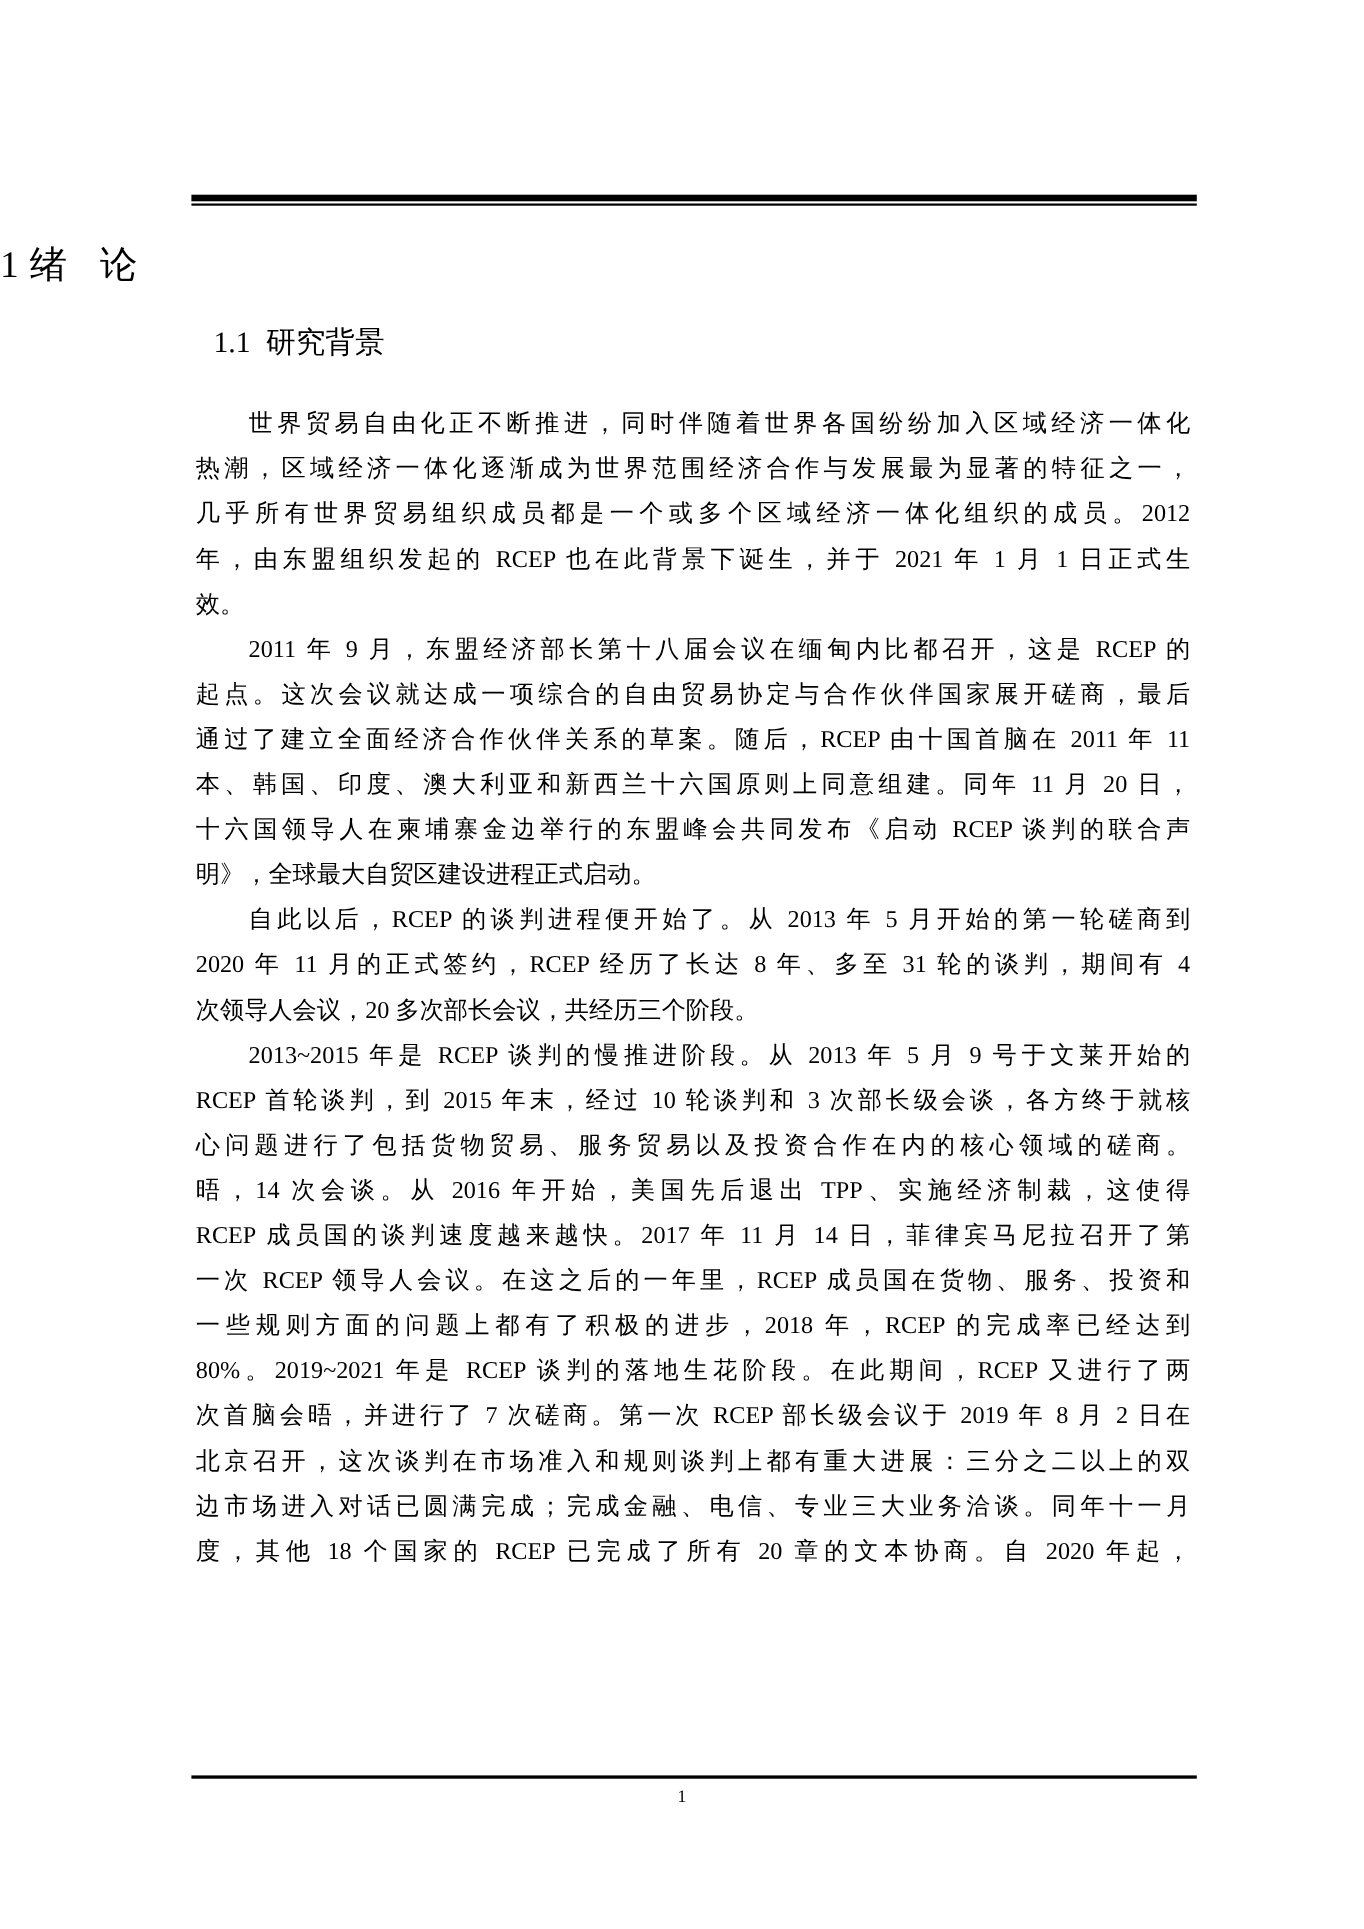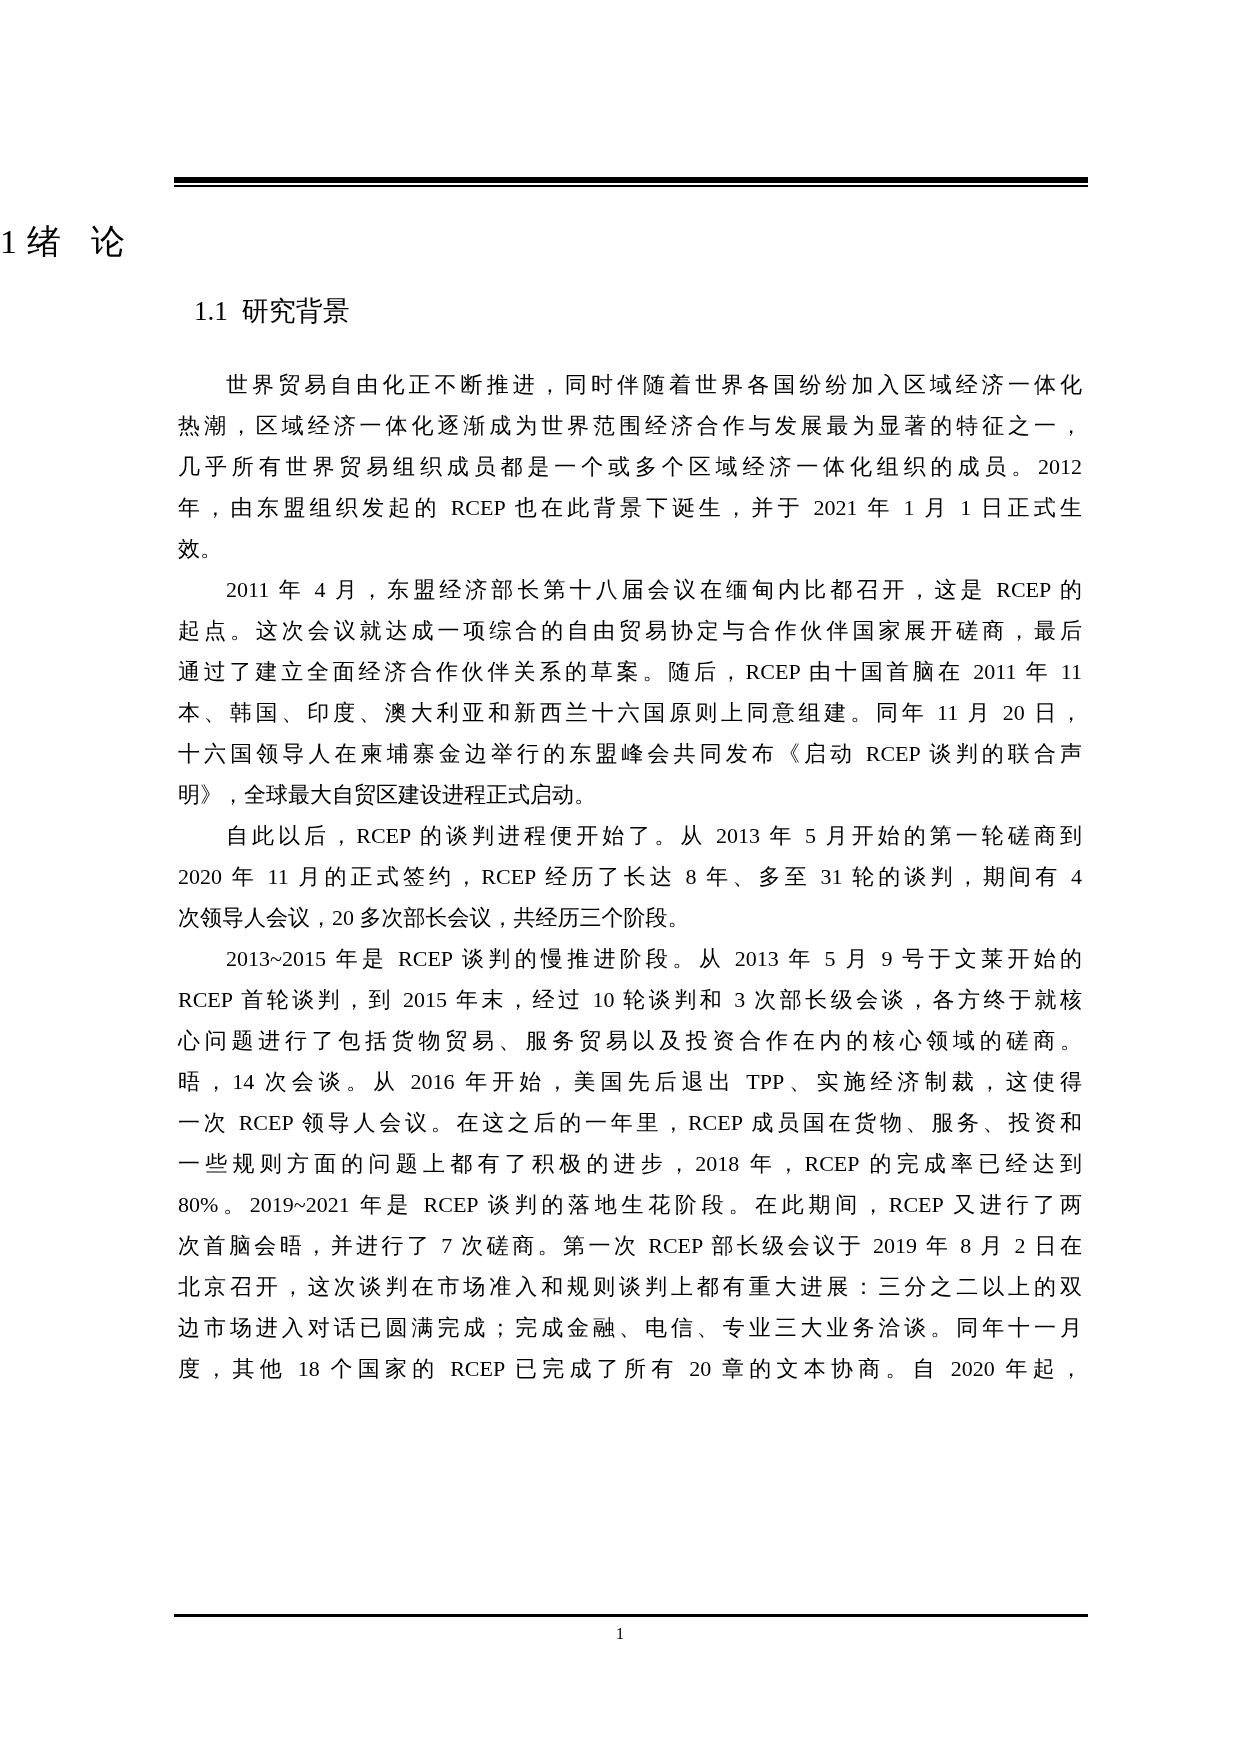--- a/index.html
+++ b/index.html
@@ -62,39 +62,40 @@
 
   <div>
     <div class="line indent">世界贸易自由化正不断推进，同时伴随着世界各国纷纷加入区域经济一体化</div>
     <div class="line">热潮，区域经济一体化逐渐成为世界范围经济合作与发展最为显著的特征之一，</div>
     <div class="line">几乎所有世界贸易组织成员都是一个或多个区域经济一体化组织的成员。2012</div>
     <div class="line">年，由东盟组织发起的 RCEP 也在此背景下诞生，并于 2021 年 1 月 1 日正式生</div>
     <div class="line last">效。</div>
   </div>
 
   <div>
-    <div class="line indent">2011 年 4 月，东盟经济部长第十八届会议在缅甸内比都召开，这是 RCEP 的</div>
+    <div class="line indent">2011 年 9 月，东盟经济部长第十八届会议在缅甸内比都召开，这是 RCEP 的</div>
     <div class="line">起点。这次会议就达成一项综合的自由贸易协定与合作伙伴国家展开磋商，最后</div>
     <div class="line">通过了建立全面经济合作伙伴关系的草案。随后，RCEP 由十国首脑在 2011 年 11</div>
     <div class="line">本、韩国、印度、澳大利亚和新西兰十六国原则上同意组建。同年 11 月 20 日，</div>
     <div class="line">十六国领导人在柬埔寨金边举行的东盟峰会共同发布《启动 RCEP 谈判的联合声</div>
     <div class="line last">明》，全球最大自贸区建设进程正式启动。</div>
   </div>
 
   <div>
     <div class="line indent">自此以后，RCEP 的谈判进程便开始了。从 2013 年 5 月开始的第一轮磋商到</div>
     <div class="line">2020 年 11 月的正式签约，RCEP 经历了长达 8 年、多至 31 轮的谈判，期间有 4</div>
     <div class="line last">次领导人会议，20 多次部长会议，共经历三个阶段。</div>
   </div>
 
   <div>
     <div class="line indent">2013~2015 年是 RCEP 谈判的慢推进阶段。从 2013 年 5 月 9 号于文莱开始的</div>
     <div class="line">RCEP 首轮谈判，到 2015 年末，经过 10 轮谈判和 3 次部长级会谈，各方终于就核</div>
     <div class="line">心问题进行了包括货物贸易、服务贸易以及投资合作在内的核心领域的磋商。</div>
     <div class="line">晤，14 次会谈。从 2016 年开始，美国先后退出 TPP、实施经济制裁，这使得</div>
+    <div class="line">RCEP 成员国的谈判速度越来越快。2017 年 11 月 14 日，菲律宾马尼拉召开了第</div>
     <div class="line">一次 RCEP 领导人会议。在这之后的一年里，RCEP 成员国在货物、服务、投资和</div>
     <div class="line">一些规则方面的问题上都有了积极的进步，2018 年，RCEP 的完成率已经达到</div>
     <div class="line">80%。2019~2021 年是 RCEP 谈判的落地生花阶段。在此期间，RCEP 又进行了两</div>
     <div class="line">次首脑会晤，并进行了 7 次磋商。第一次 RCEP 部长级会议于 2019 年 8 月 2 日在</div>
     <div class="line">北京召开，这次谈判在市场准入和规则谈判上都有重大进展：三分之二以上的双</div>
     <div class="line">边市场进入对话已圆满完成；完成金融、电信、专业三大业务洽谈。同年十一月</div>
     <div class="line">度，其他 18 个国家的 RCEP 已完成了所有 20 章的文本协商。自 2020 年起，</div>
   </div>
 </div>
 

